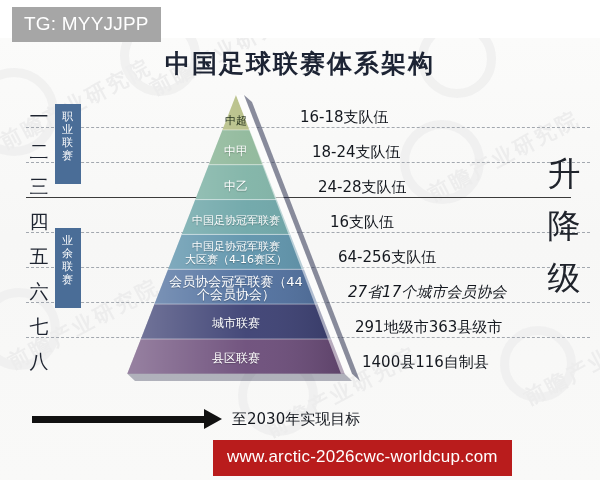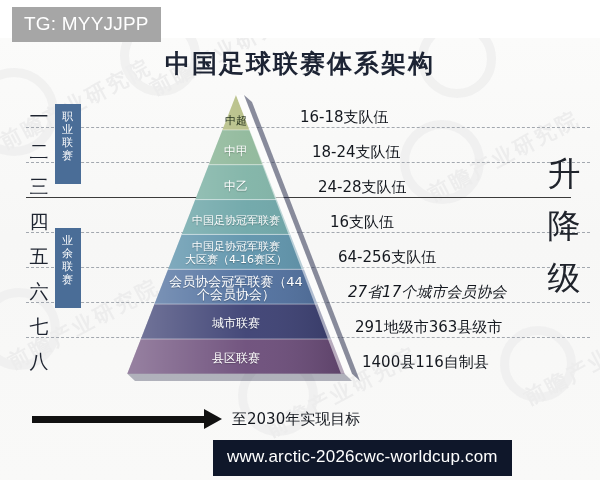--- a/index.html
+++ b/index.html
@@ -227,21 +227,21 @@
     z-index: 13;
     font-family: "DejaVu Sans", sans-serif;
     user-select: none;
   }
 
   
   .url-bar {
     position: absolute;
     left: 213px;
     top: 440px;
-    background: #0f172a;
+    background: #b91c1c;
     color: #ffffff;
     font-size: 17px;
     padding: 7px 14px 9px 14px;
     white-space: nowrap;
     z-index: 40;
     letter-spacing: .2px;
   }
 </style>
 </head>
 <body>

